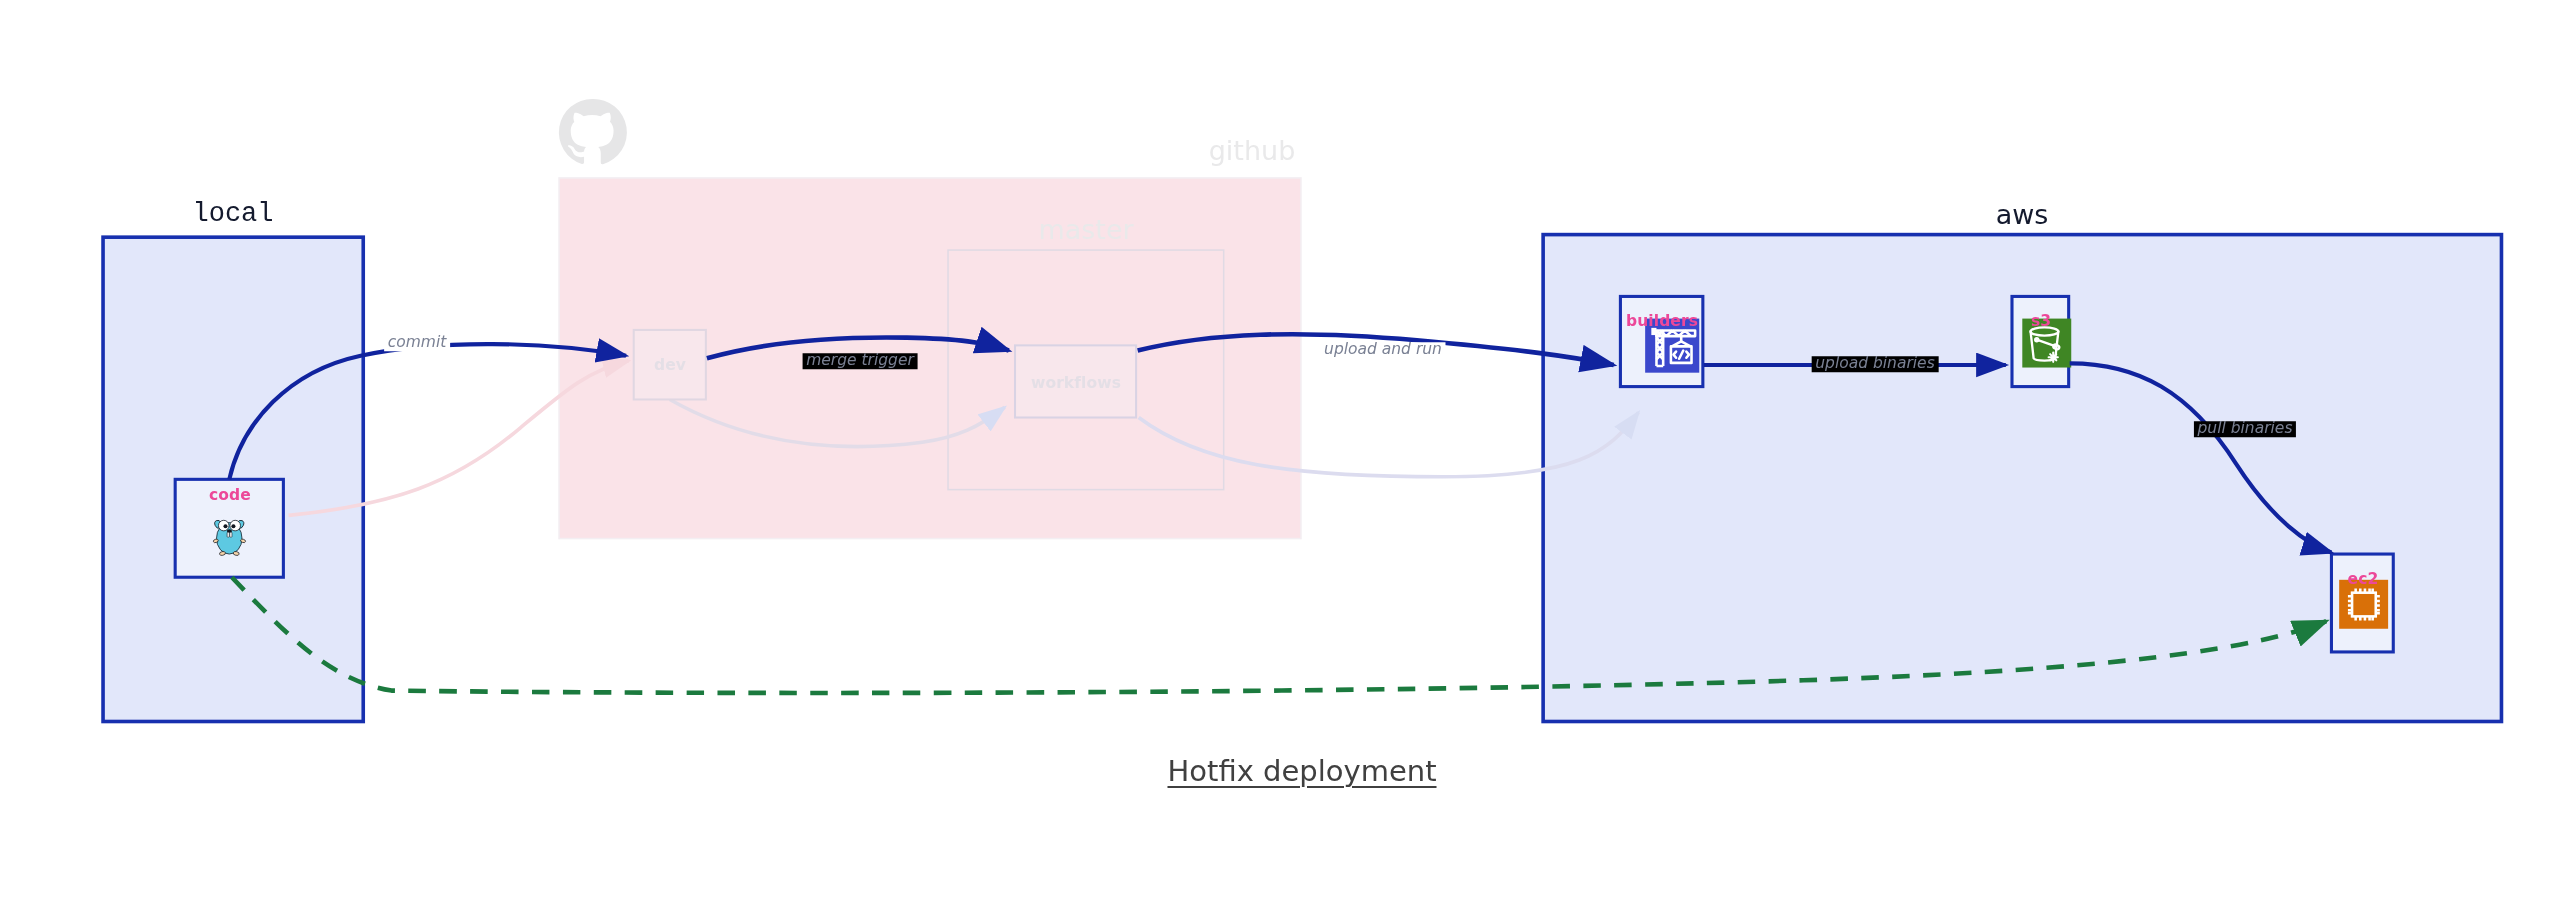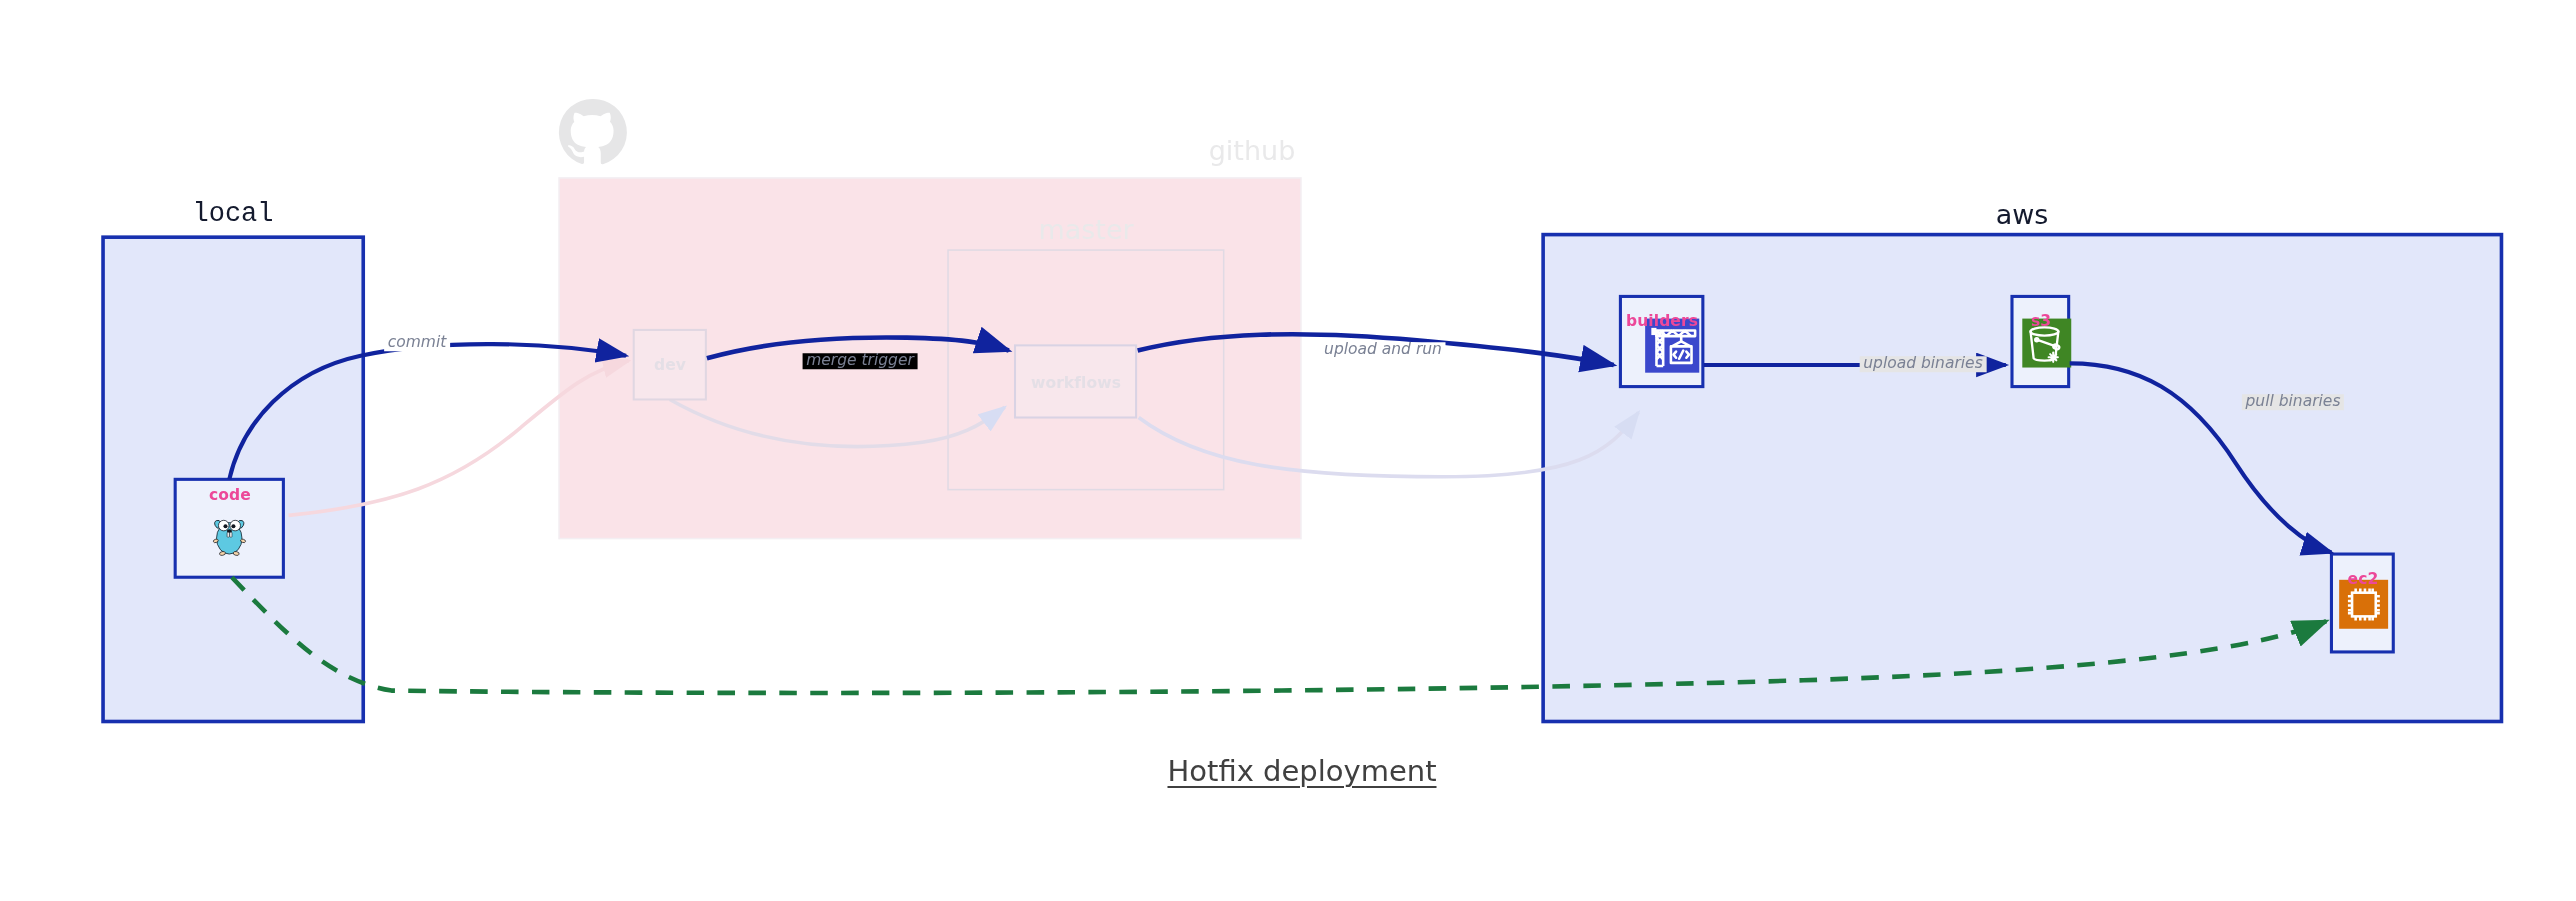--- a/index.html
+++ b/index.html
@@ -55,21 +55,21 @@
   .node-title.faded { color: #E4DFE6; }
 
   .edge-label {
     font-size: 15.5px;
     font-style: italic;
     color: #7A8194;
     background: #ffffff;
     padding: 0 3.6px;
     transform: translate(-50%, -50%);
   }
-  .edge-label.on-blue { background: #e5e5e5; margin-left: 48px; }
+  .edge-label.on-blue { background: #000000; }
   .edge-label.on-pink { background: #000000; margin-top: 8px; }
 
   .diagram-title {
     font-size: 29px;
     color: #404040;
     transform: translateX(-50%);
     text-decoration: underline;
     text-underline-offset: 4.6px;
     text-decoration-thickness: 2.1px;
   }
@@ -212,18 +212,18 @@
   <div class="txt node-title faded" style="left:670px; top:358px;">dev</div>
   <div class="txt node-title faded" style="left:1076px; top:376px;">workflows</div>
   <div class="txt node-title" style="left:1662px; top:314px;">builders</div>
   <div class="txt node-title" style="left:2041px; top:314px;">s3</div>
   <div class="txt node-title" style="left:2363px; top:572px;text-align:right;">ec2</div>
 
   <div class="txt edge-label" style="left:417px; top:343px;">commit</div>
   <div class="txt edge-label on-pink" style="left:860px; top:353px;">merge trigger</div>
   <div class="txt edge-label" style="left:1383px; top:350px;">upload and run</div>
   <div class="txt edge-label on-blue" style="left:1875px; top:364px;">upload binaries</div>
-  <div class="txt edge-label on-blue" style="left:2245px; top:402px;">pull binaries</div>
+  <div class="txt edge-label on-blue" style="left:2245px; top:429px;">pull binaries</div>
 
   <div class="txt diagram-title" style="left:1302px; top:757px;">Hotfix deployment</div>
 
 </div>
 
 
 </body></html>

